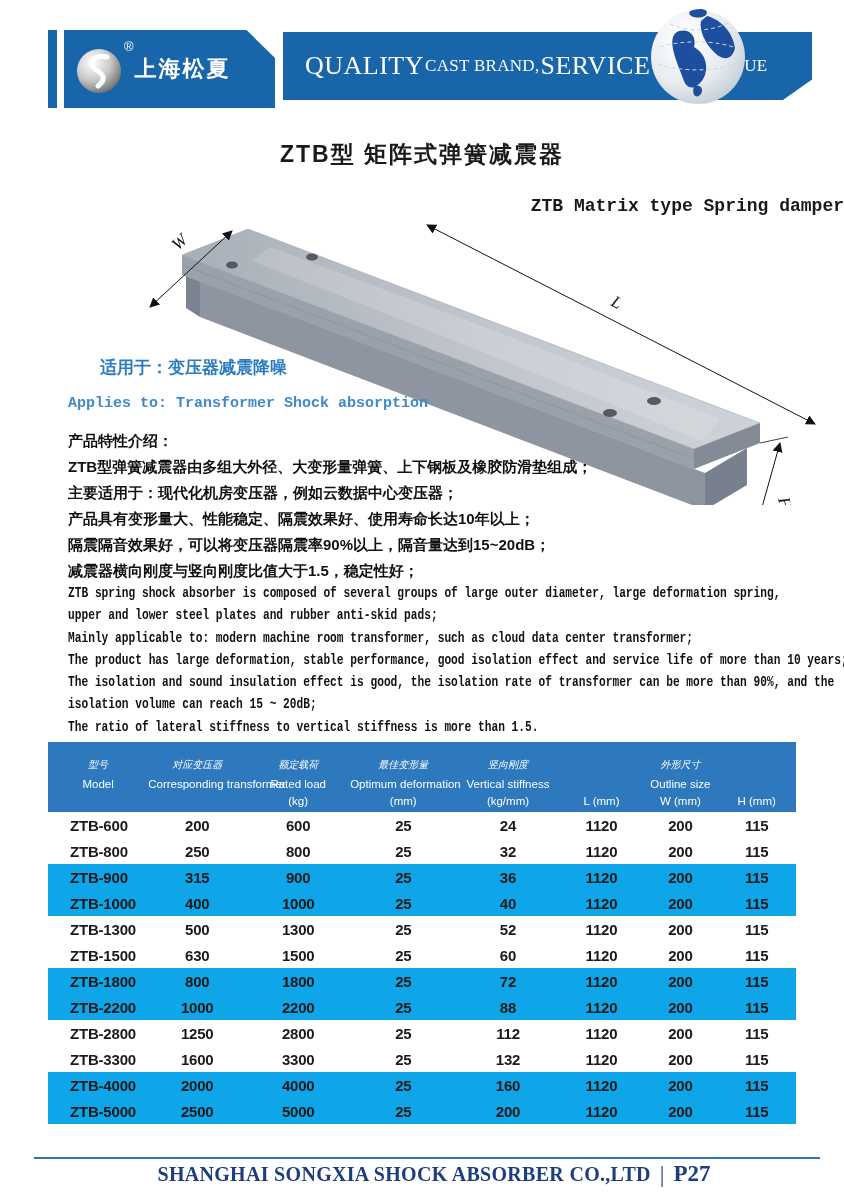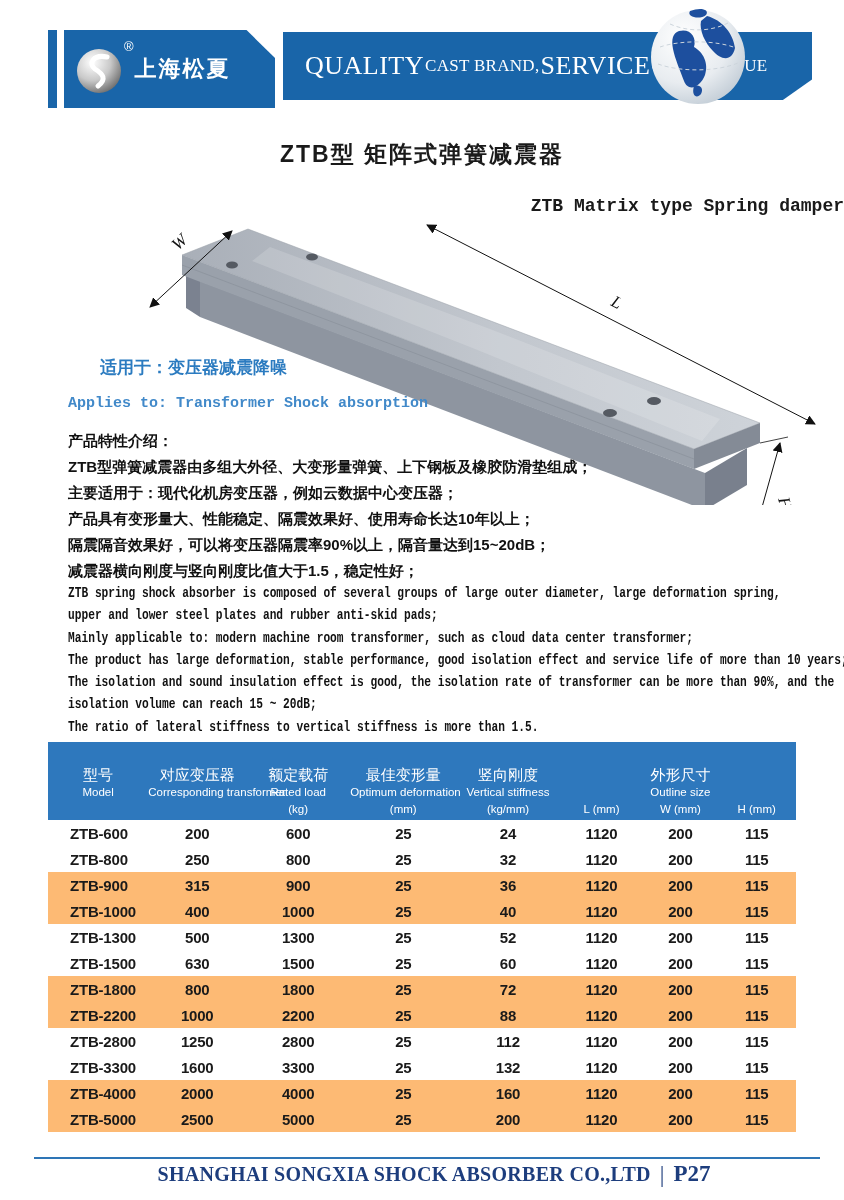--- a/index.html
+++ b/index.html
@@ -40,27 +40,27 @@
   .features-zh{position:absolute;left:68px;top:428px;font-size:15px;font-weight:bold;
                line-height:26px;color:#111;z-index:3;white-space:nowrap;}
   .features-en{position:absolute;left:68px;top:582px;width:962px;z-index:3;
                font-family:"Liberation Mono","DejaVu Sans Mono",monospace;font-size:14px;font-weight:bold;
                line-height:22.3px;color:#111;white-space:nowrap;
                transform:scaleX(0.80);transform-origin:0 0;}
 
   
   .spec-table{position:absolute;left:48px;top:742px;width:748px;border-collapse:collapse;table-layout:fixed;}
   .spec-table th{background:#2e78bd;color:#ffffff;font-weight:normal;padding:0;vertical-align:top;overflow:visible;}
-  .hz{height:20px;padding-top:24px;font-size:15px;white-space:nowrap;}
+  .hz{height:20px;padding-top:16px;font-size:10px;white-space:nowrap;font-style:italic;}
   .he{height:17px;font-size:11.5px;white-space:nowrap;}
   .hu{height:17px;font-size:11.5px;white-space:nowrap;}
   .spec-table td{height:26px;text-align:center;font-size:15px;font-weight:bold;color:#1a1a1a;
                  letter-spacing:-.2px;padding:0;}
   .spec-table td:first-child{text-align:left;padding-left:22px;}
-  .spec-table tr.alt{background:#fdba74;}
+  .spec-table tr.alt{background:#0ea5e9;}
 
   
   .footer-rule{position:absolute;left:34px;top:1157px;width:786px;height:2px;background:#2e75b6;}
   .footer-text{position:absolute;top:1161px;left:12px;width:100%;text-align:center;
                font-family:"Liberation Serif","DejaVu Serif",serif;font-weight:bold;color:#1d3d7d;
                white-space:nowrap;}
   .footer-company{font-size:20px;letter-spacing:.3px;}
   .footer-sep{font-size:23px;font-weight:normal;margin:0 9px;position:relative;top:1px;}
   .footer-page{font-size:23px;}
 </style>

